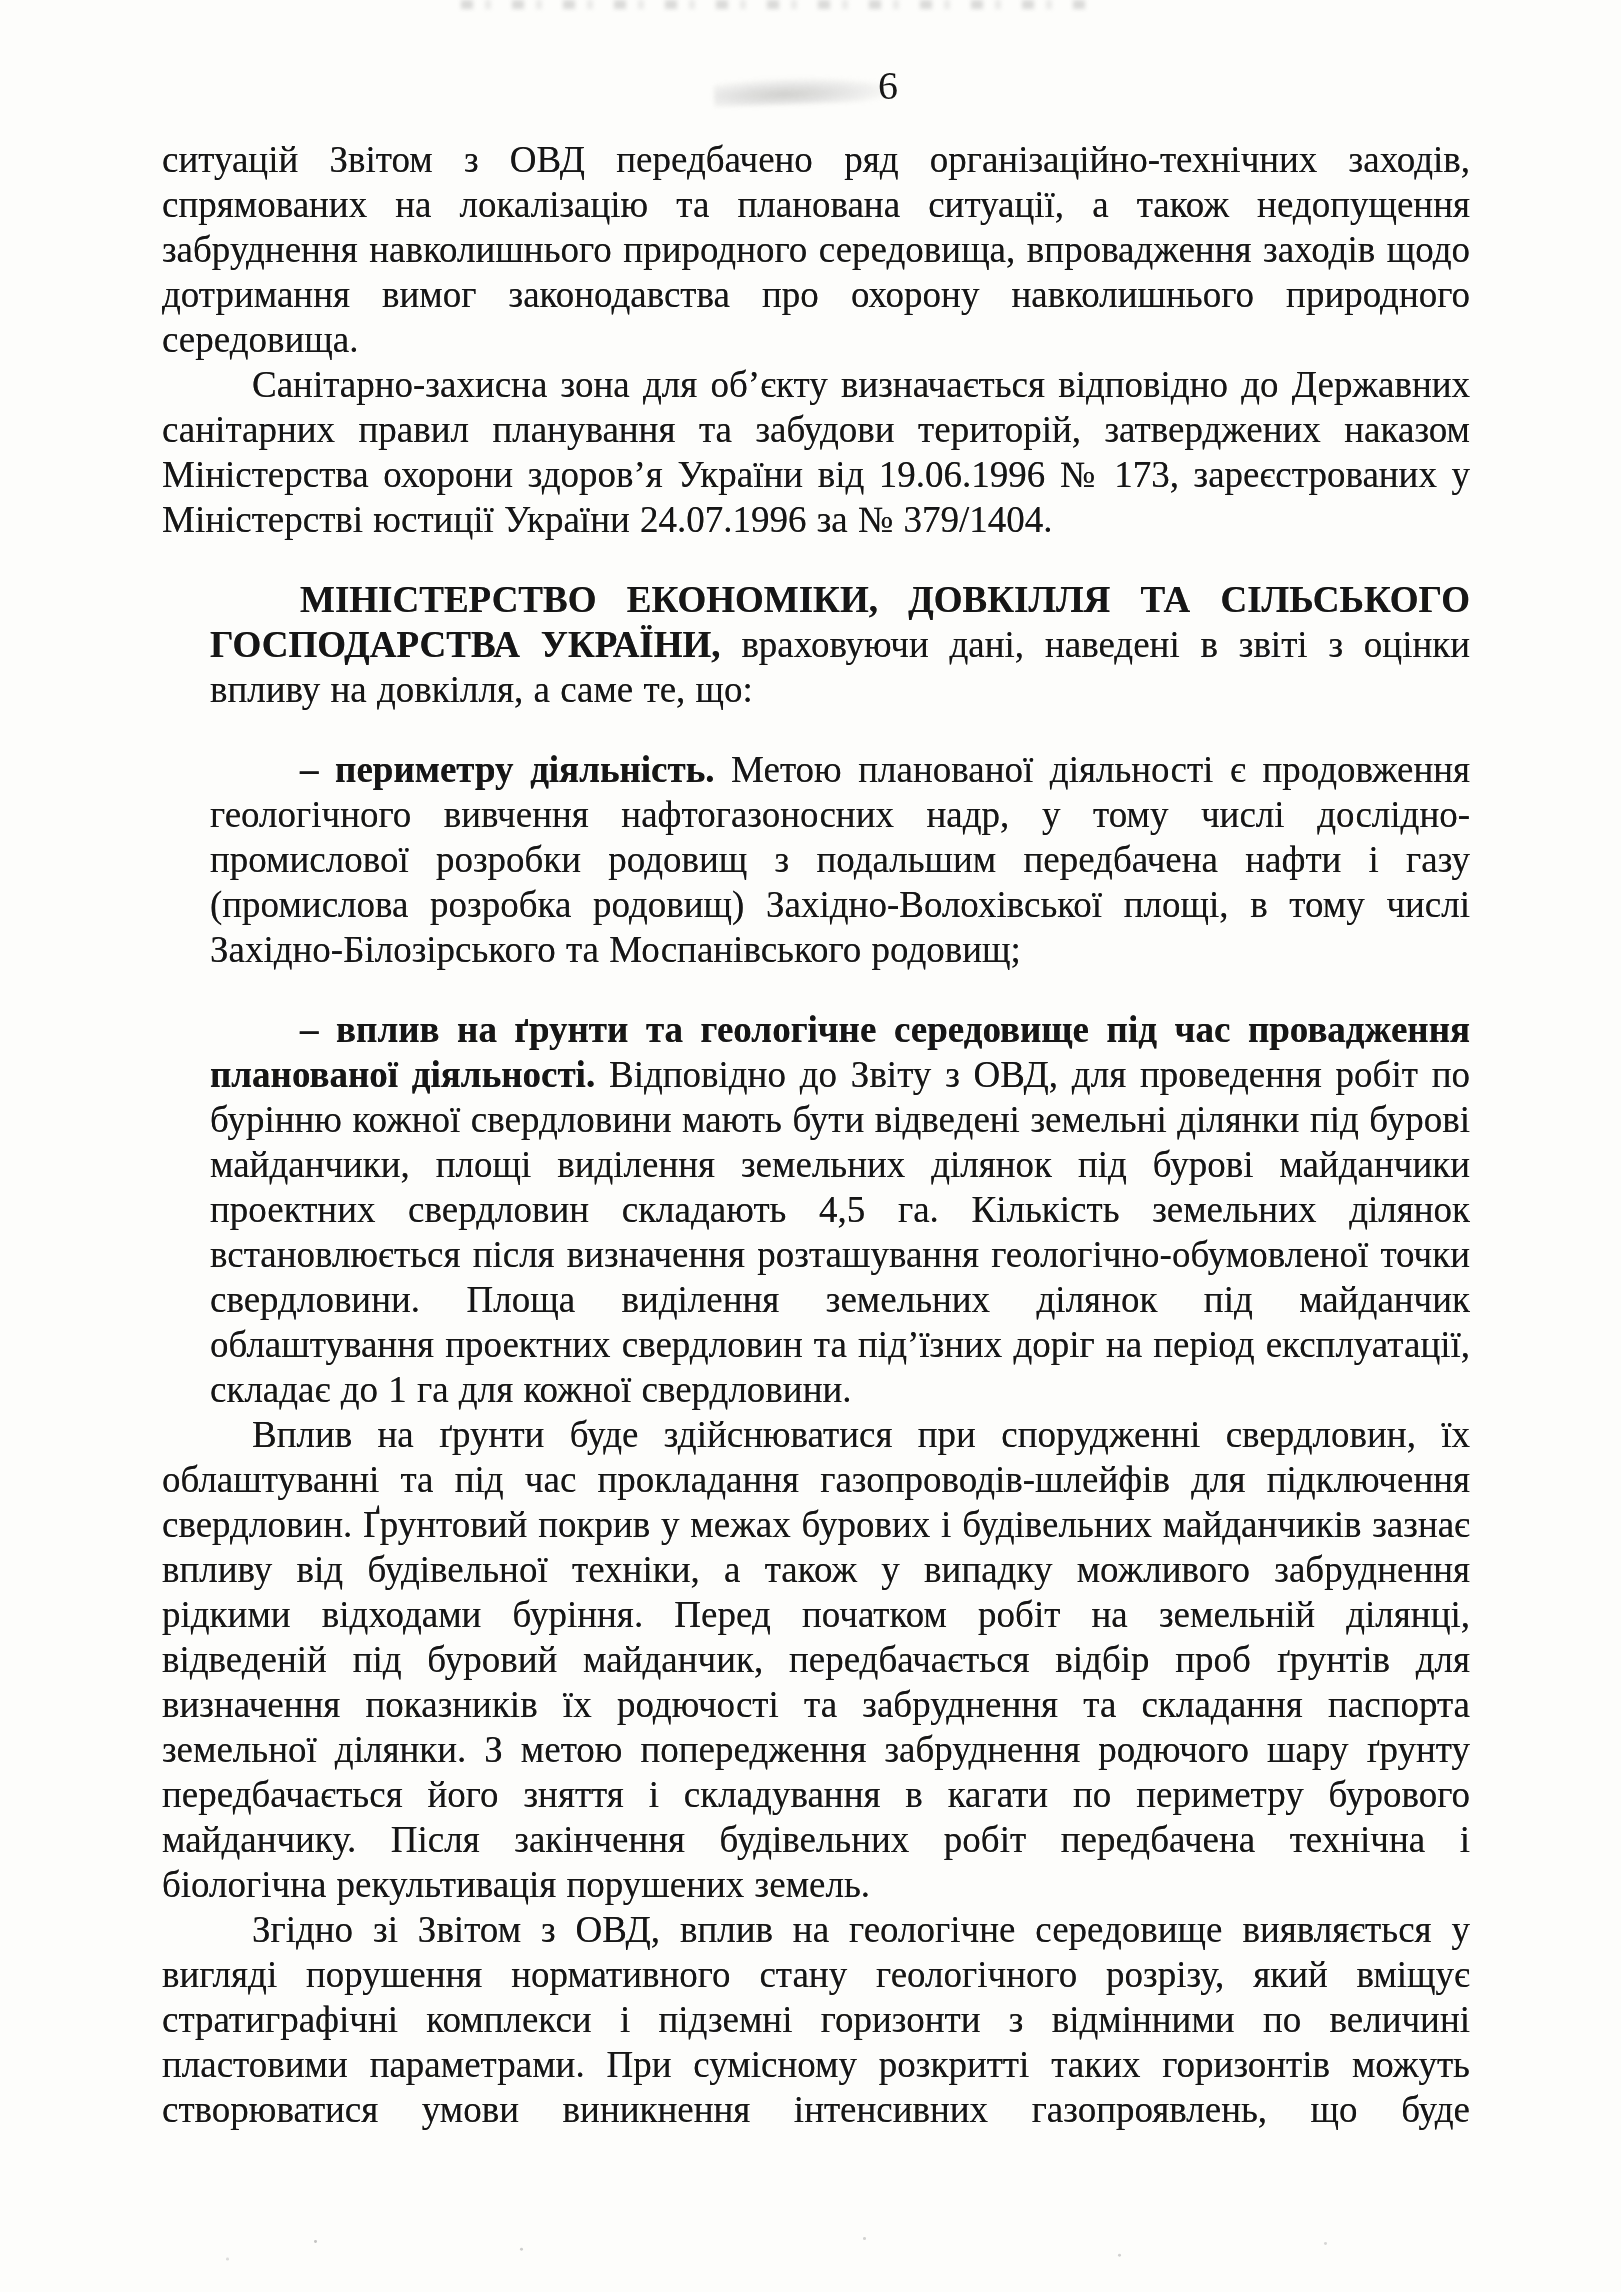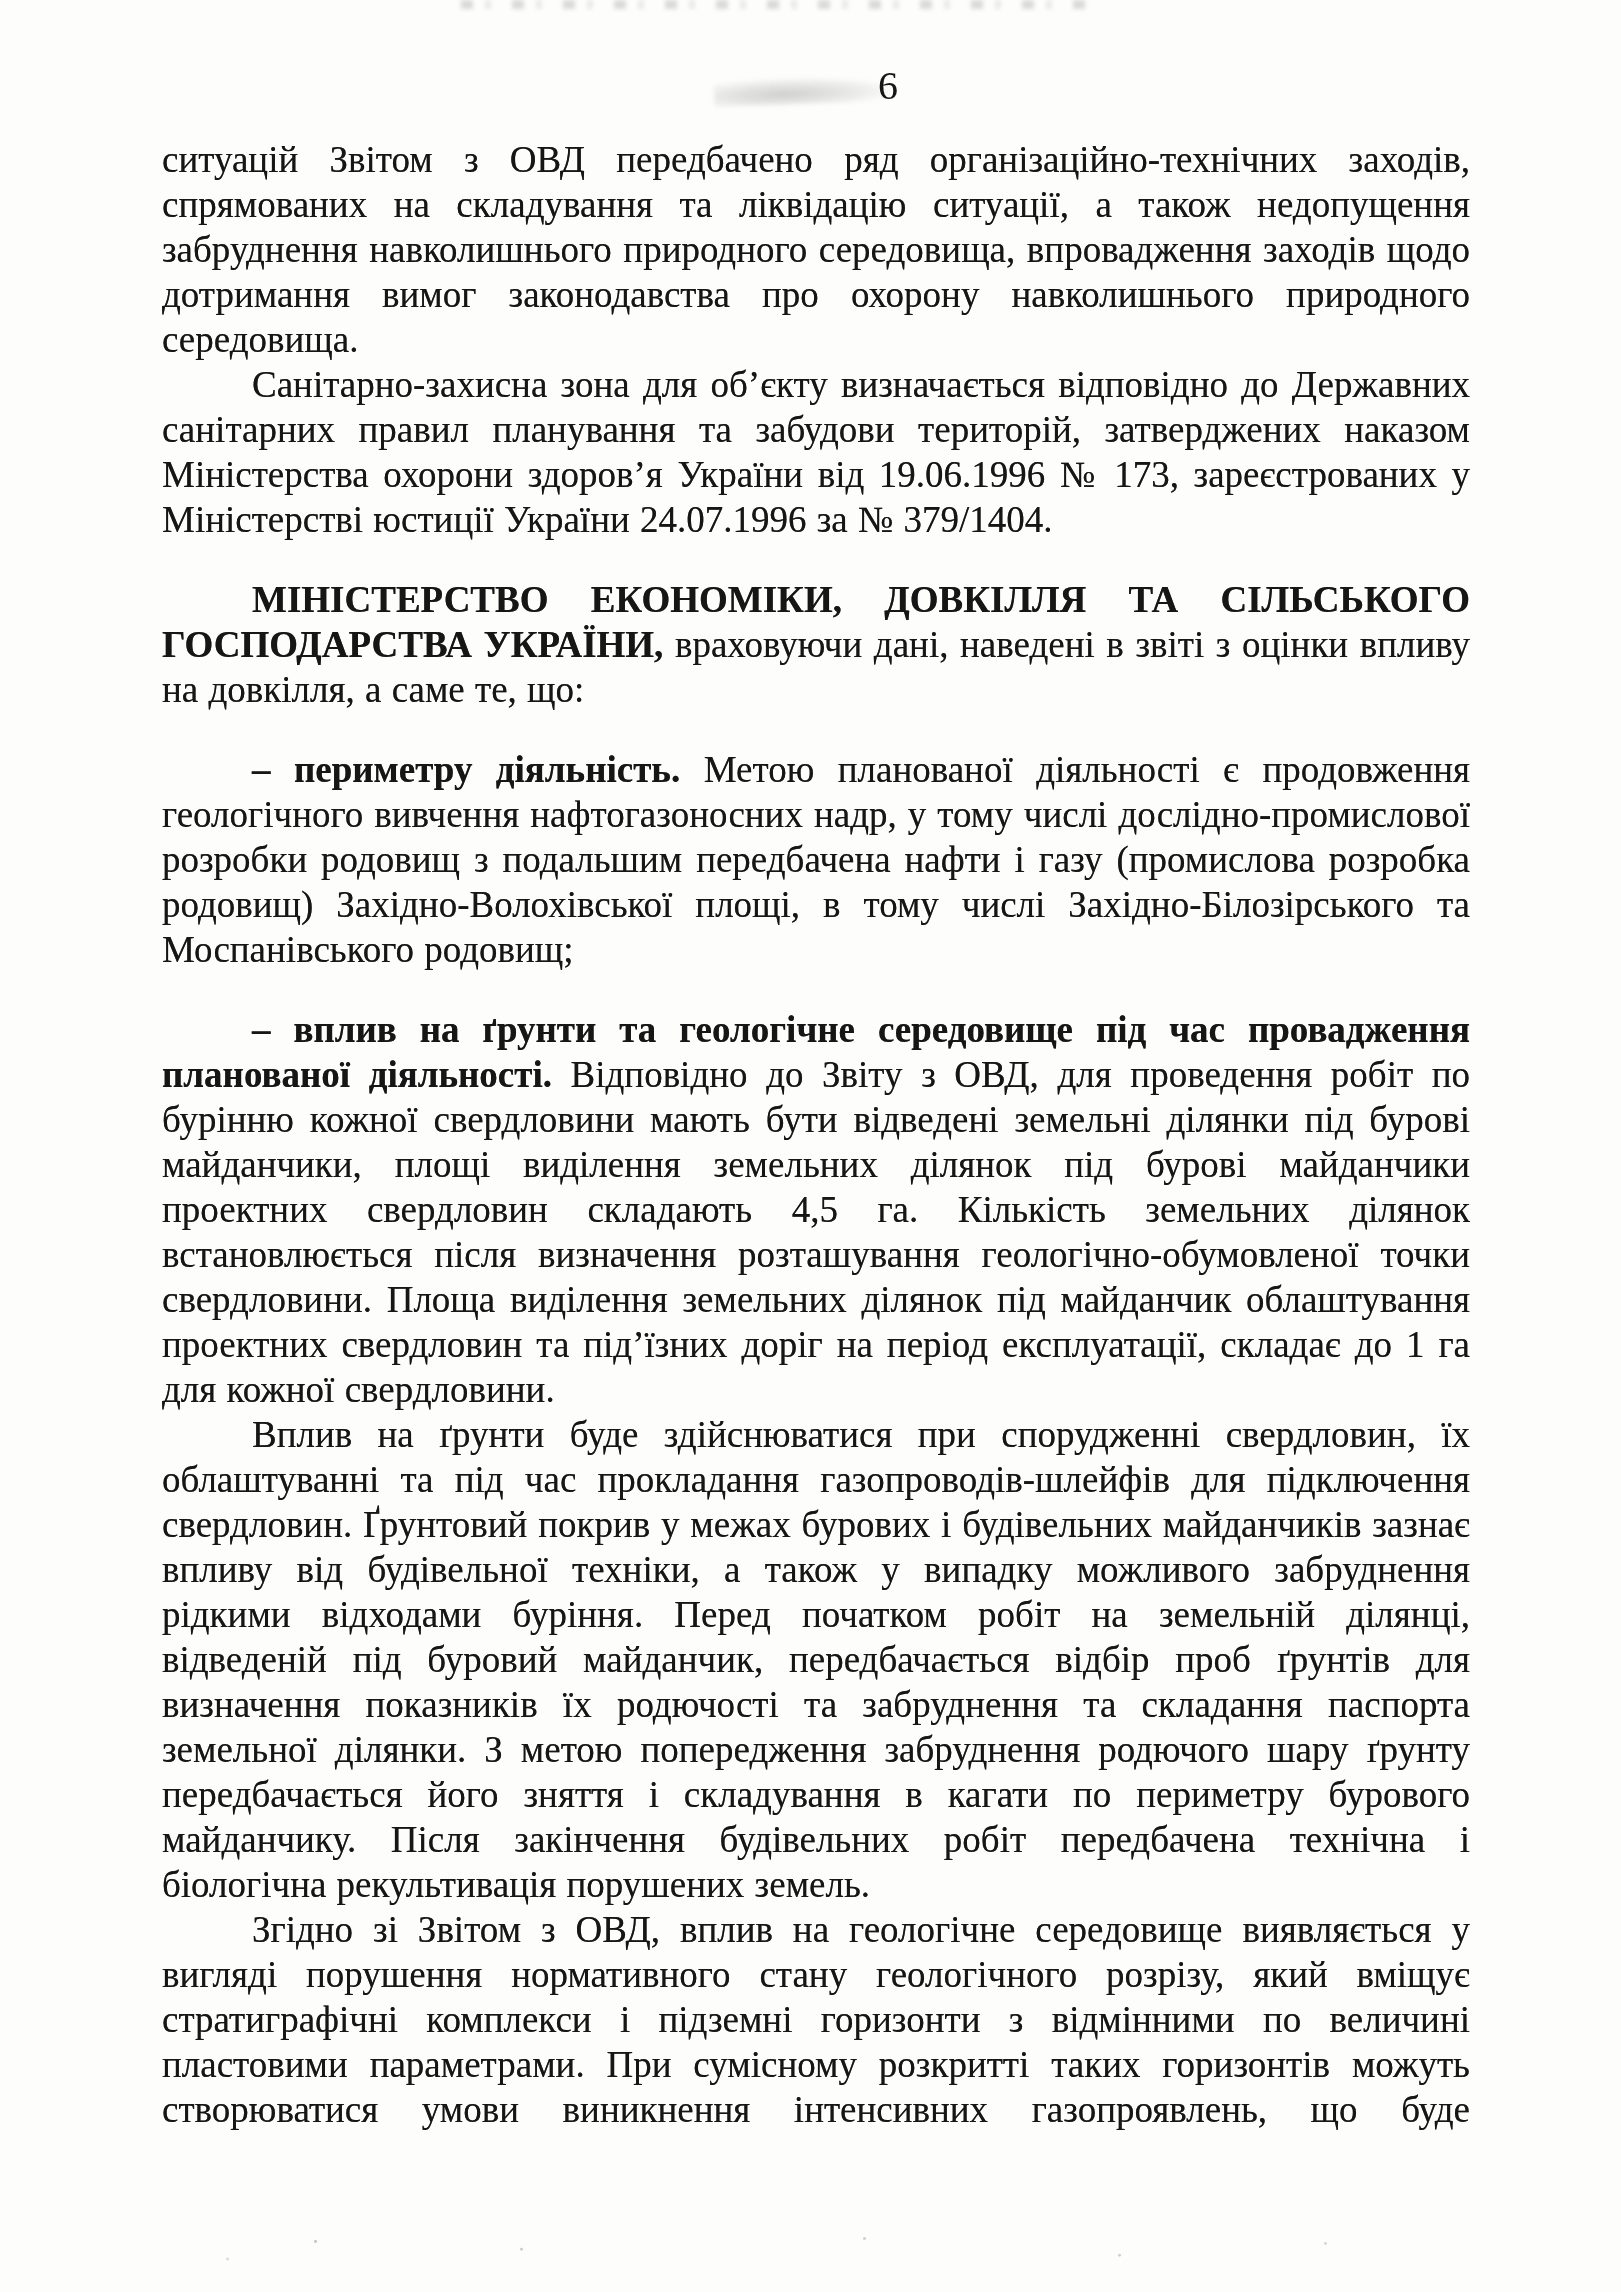--- a/index.html
+++ b/index.html
@@ -65,38 +65,38 @@
   .para {
     margin: 0;
     font-size: 37px;
     line-height: 45px;
     text-align: justify;
     text-indent: 90px;
     word-spacing: 1px;
     text-shadow: 0 0 0.6px rgba(10,10,10,0.65);
   }
   .para.no-indent { text-indent: 0; }
-  .para.section-gap { margin-top: 35px; }
+  .para.section-gap { margin-top: 35px; margin-left: 48px; }
   .para.justify-last { text-align-last: justify; }
   .bold { font-weight: bold; }
 </style>
 </head>
 <body>
 
 <div class="page">
 
   <div class="artifact-top-edge"></div>
   <div class="artifact-header-smudge"></div>
   <div class="artifact-specks"></div>
 
   <div class="page-number">6</div>
 
   <div class="content">
 
-    <p class="para no-indent"><span>ситуацій Звітом з ОВД передбачено ряд організаційно-технічних заходів, спрямованих на складування та ліквідацію ситуації, а також недопущення забруднення навколишнього природного середовища, впровадження заходів щодо дотримання вимог законодавства про охорону навколишнього природного середовища.</span></p>
+    <p class="para no-indent"><span>ситуацій Звітом з ОВД передбачено ряд організаційно-технічних заходів, спрямованих на локалізацію та планована ситуації, а також недопущення забруднення навколишнього природного середовища, впровадження заходів щодо дотримання вимог законодавства про охорону навколишнього природного середовища.</span></p>
 
     <p class="para"><span>Санітарно-захисна зона для об’єкту визначається відповідно до Державних санітарних правил планування та забудови територій, затверджених наказом Міністерства охорони здоров’я України від 19.06.1996 № 173, зареєстрованих у Міністерстві юстиції України 24.07.1996 за № 379/1404.</span></p>
 
     <p class="para section-gap"><span class="bold">МІНІСТЕРСТВО ЕКОНОМІКИ, ДОВКІЛЛЯ ТА СІЛЬСЬКОГО ГОСПОДАРСТВА УКРАЇНИ,</span><span> враховуючи дані, наведені в звіті з оцінки впливу на довкілля, а саме те, що:</span></p>
 
     <p class="para section-gap"><span class="bold">– периметру діяльність.</span><span> Метою планованої діяльності є продовження геологічного вивчення нафтогазоносних надр, у тому числі дослідно-промислової розробки родовищ з подальшим передбачена нафти і газу (промислова розробка родовищ) Західно-Волохівської площі, в тому числі Західно-Білозірського та Моспанівського родовищ;</span></p>
 
     <p class="para section-gap"><span class="bold">– вплив на ґрунти та геологічне середовище під час провадження планованої діяльності.</span><span> Відповідно до Звіту з ОВД, для проведення робіт по бурінню кожної свердловини мають бути відведені земельні ділянки під бурові майданчики, площі виділення земельних ділянок під бурові майданчики проектних свердловин складають 4,5 га. Кількість земельних ділянок встановлюється після визначення розташування геологічно-обумовленої точки свердловини. Площа виділення земельних ділянок під майданчик облаштування проектних свердловин та під’їзних доріг на період експлуатації, складає до 1 га для кожної свердловини.</span></p>
 
     <p class="para"><span>Вплив на ґрунти буде здійснюватися при спорудженні свердловин, їх облаштуванні та під час прокладання газопроводів-шлейфів для підключення свердловин. Ґрунтовий покрив у межах бурових і будівельних майданчиків зазнає впливу від будівельної техніки, а також у випадку можливого забруднення рідкими відходами буріння. Перед початком робіт на земельній ділянці, відведеній під буровий майданчик, передбачається відбір проб ґрунтів для визначення показників їх родючості та забруднення та складання паспорта земельної ділянки. З метою попередження забруднення родючого шару ґрунту передбачається його зняття і складування в кагати по периметру бурового майданчику. Після закінчення будівельних робіт передбачена технічна і біологічна рекультивація порушених земель.</span></p>

